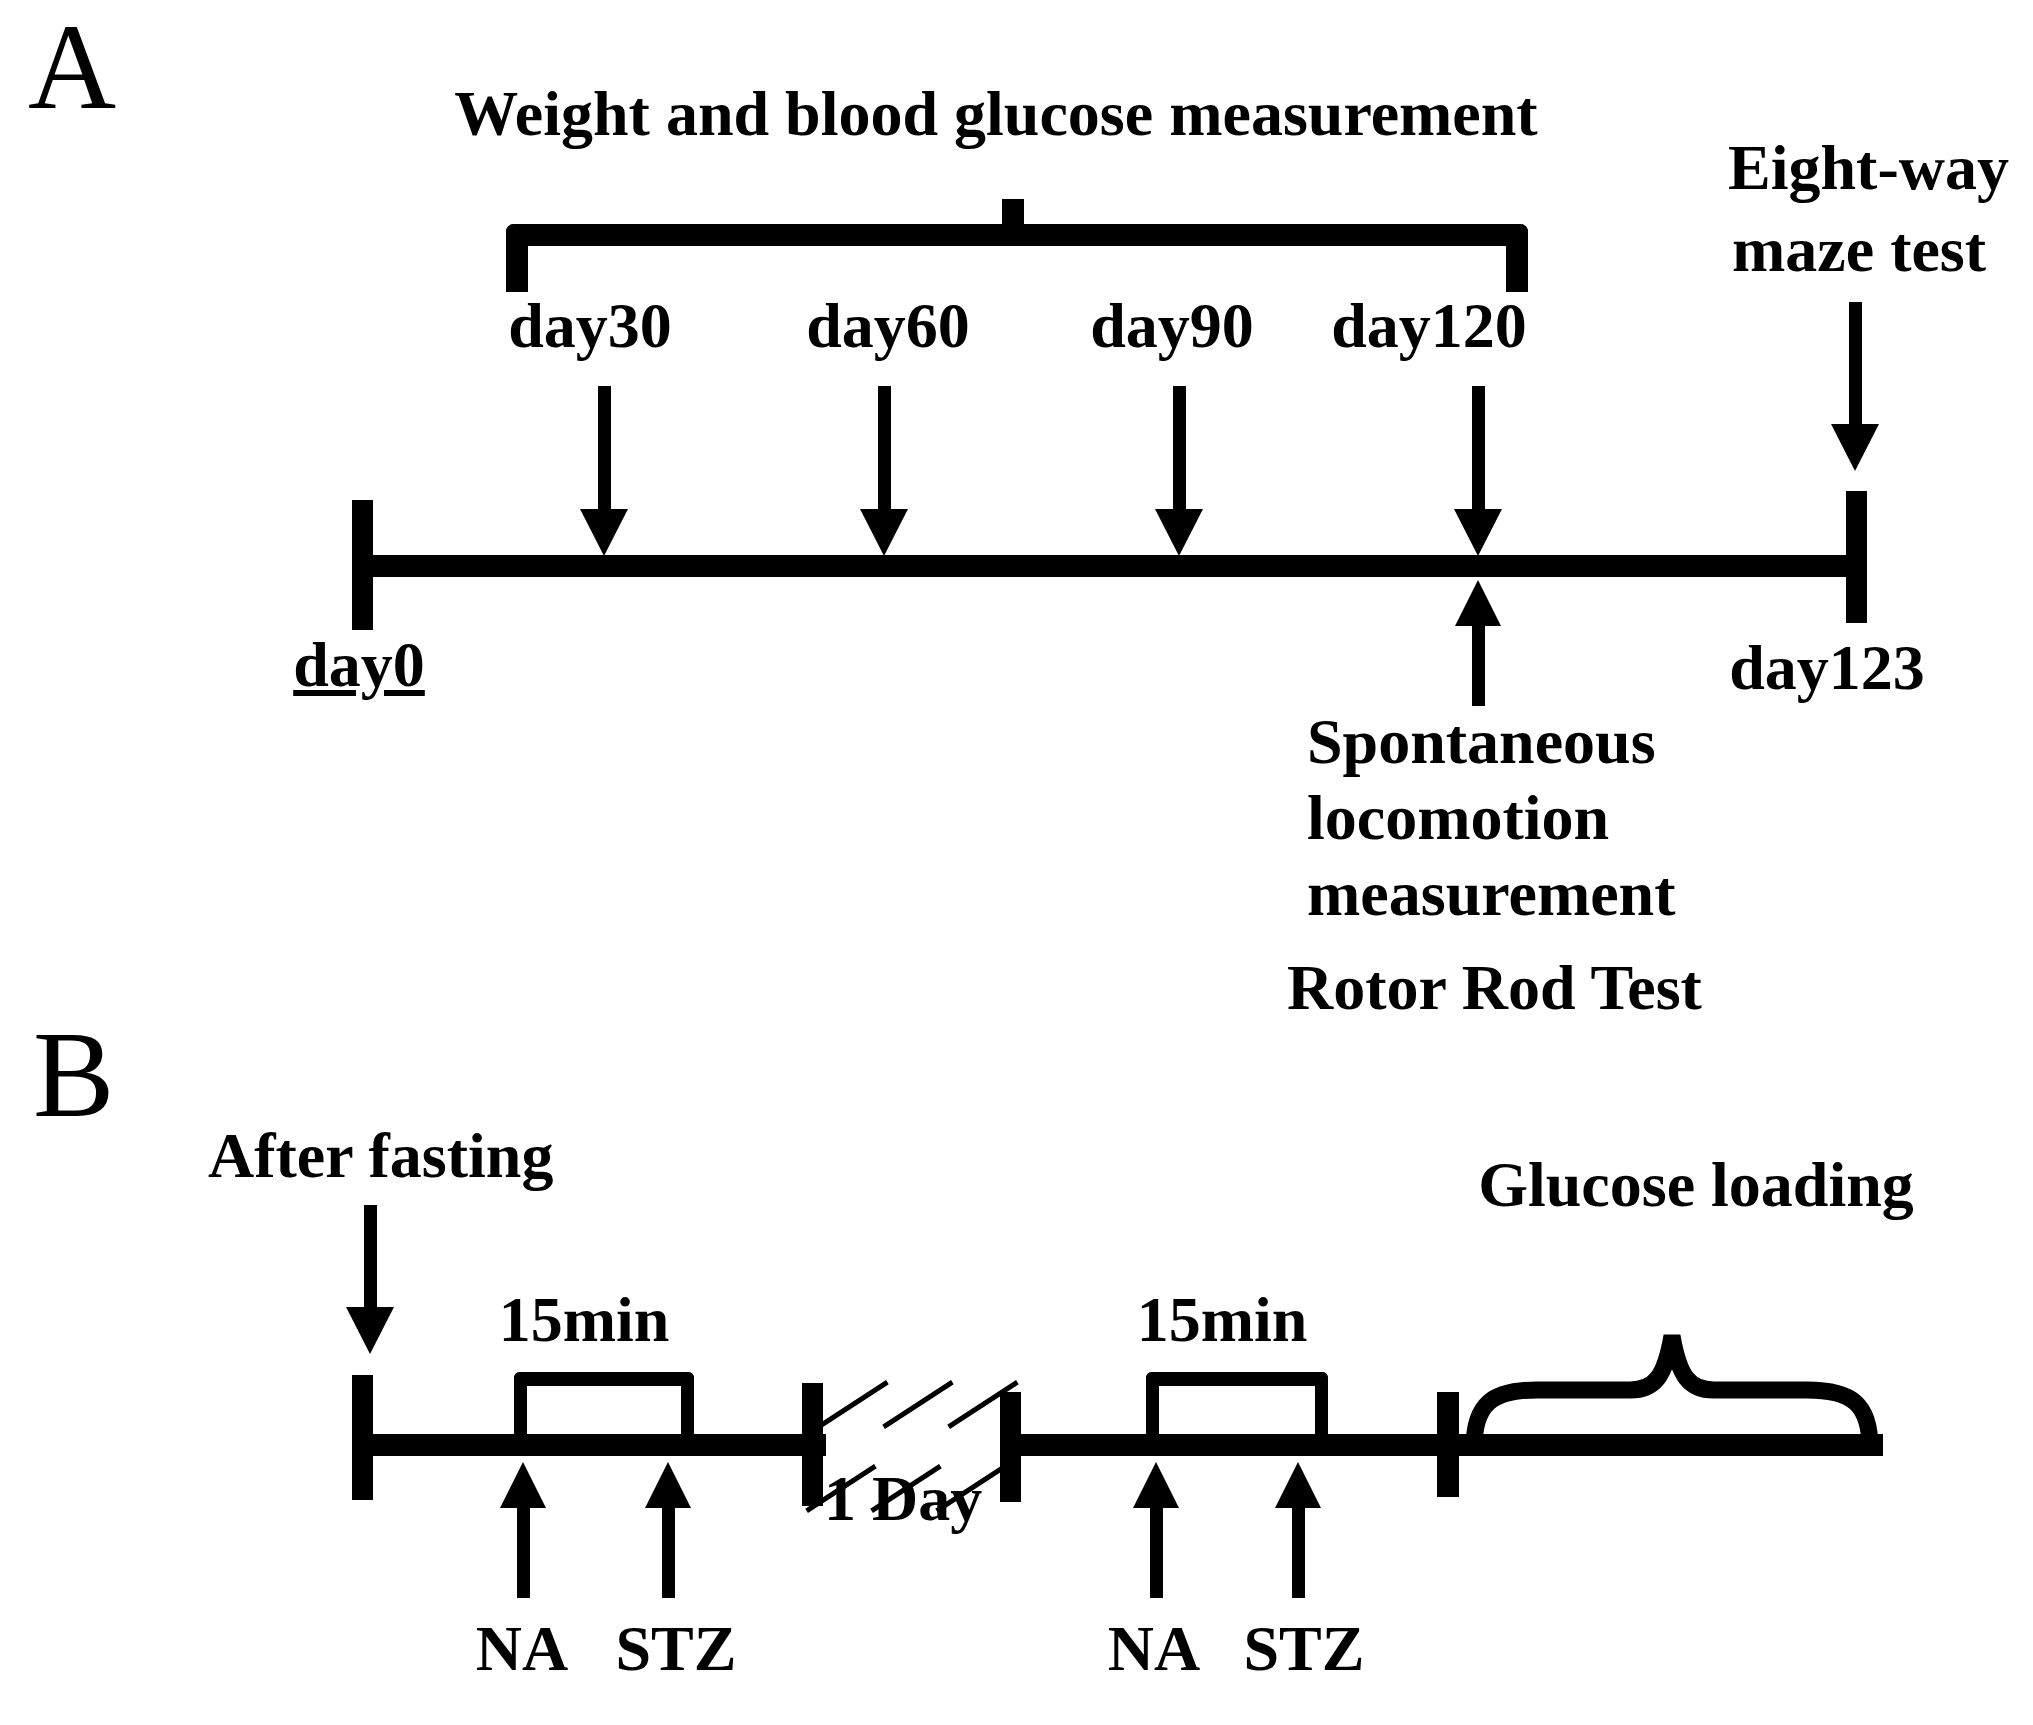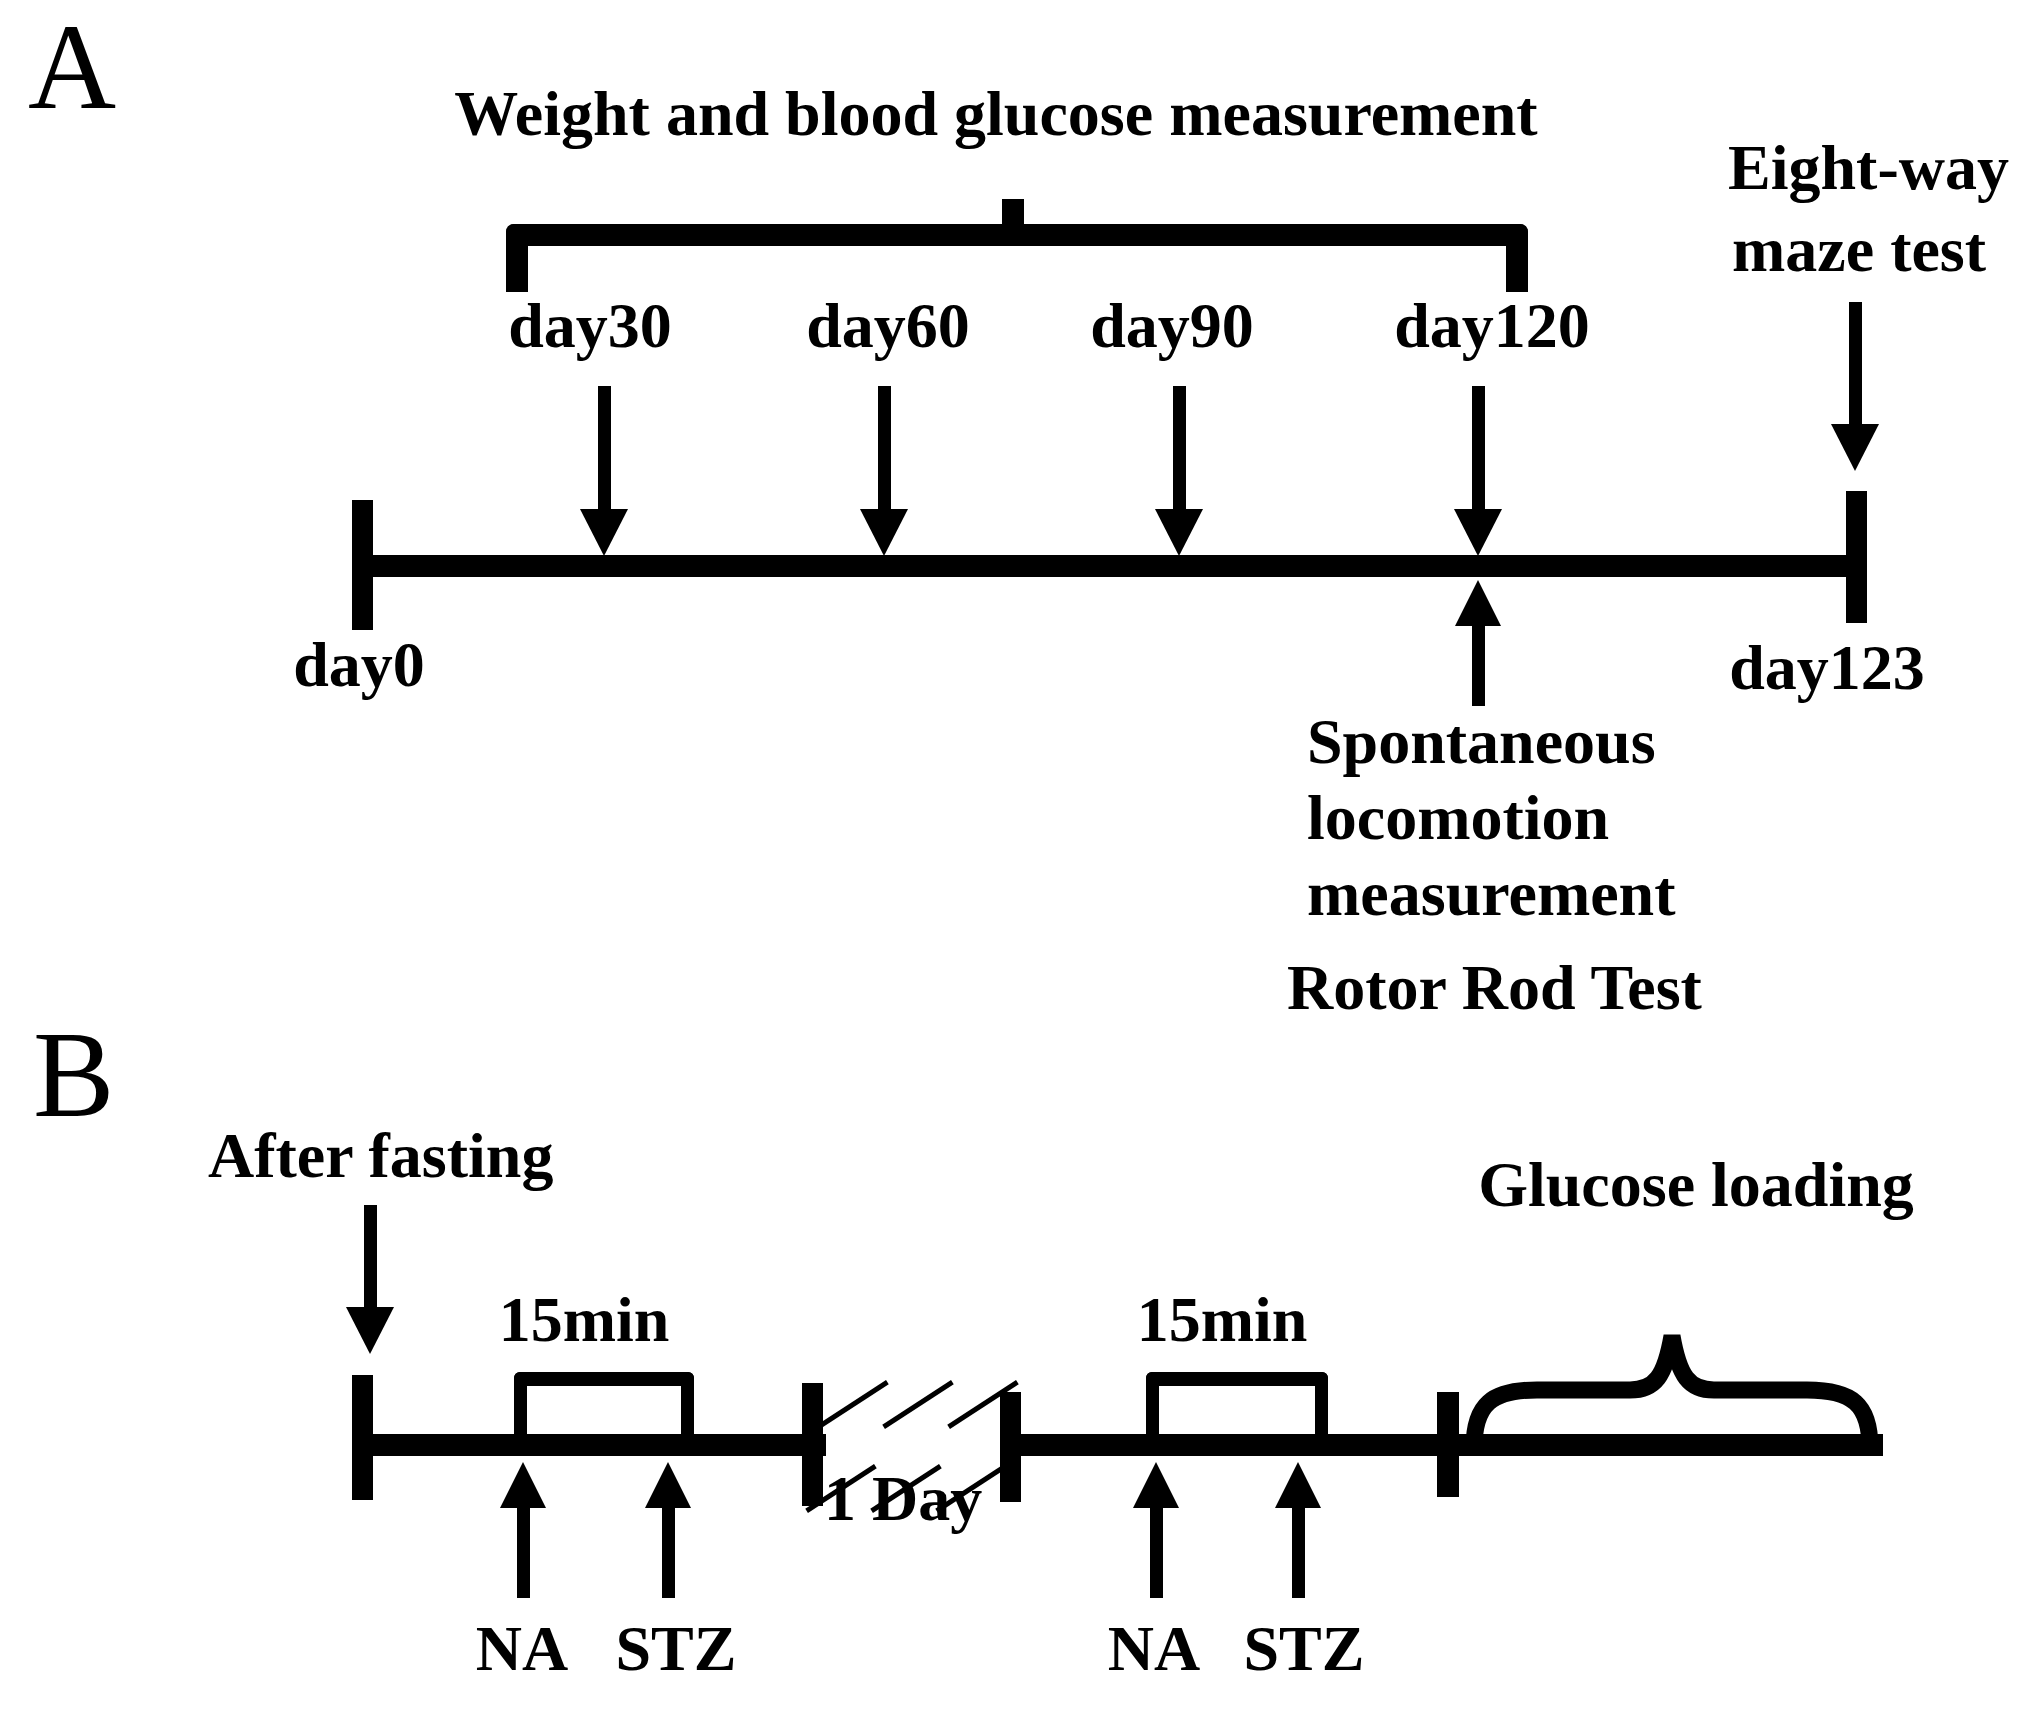--- a/index.html
+++ b/index.html
@@ -45,39 +45,39 @@
   <div class="t letter" style="left:28px; top:3px;">A</div>
 
   <div class="t f64 ctr" style="left:996px; top:80px;">Weight and blood glucose measurement</div>
 
   <div class="bracketA" style="left:506px; top:224px; width:978px; height:46px;"></div>
   <div class="bar" style="left:1002px; top:199px; width:22px; height:27px;"></div>
 
   <div class="t f64 ctr" style="left:590px;  top:292px;">day30</div>
   <div class="t f64 ctr" style="left:888px;  top:292px;">day60</div>
   <div class="t f64 ctr" style="left:1172px; top:292px;">day90</div>
-  <div class="t f64 ctr" style="left:1492px; top:292px;">day120</div>
+  <div class="t f64 ctr" style="left:1429px; top:292px;">day120</div>
 
   <div class="bar" style="left:598px; top:386px; width:13px; height:124px;"></div>
   <div class="head-down" style="left:580px; top:509px;"></div>
 
   <div class="bar" style="left:878px; top:386px; width:13px; height:124px;"></div>
   <div class="head-down" style="left:860px; top:509px;"></div>
 
   <div class="bar" style="left:1173px; top:386px; width:13px; height:124px;"></div>
   <div class="head-down" style="left:1155px; top:509px;"></div>
 
   <div class="bar" style="left:1472px; top:386px; width:13px; height:124px;"></div>
   <div class="head-down" style="left:1454px; top:509px;"></div>
 
   <div class="bar" style="left:352px; top:555px; width:1515px; height:22px;"></div>
   <div class="bar" style="left:352px;  top:500px; width:21px; height:130px;"></div>
   <div class="bar" style="left:1846px; top:491px; width:21px; height:132px;"></div>
 
-  <div class="t f64 ctr" style="left:359px; top:631px;">day0</div>
+  <div class="t f64 ctr" style="left:359px; top:631px;text-decoration:underline;">day0</div>
   <div class="t f64 ctr" style="left:1827px; top:634px;">day123</div>
 
   <div class="t f64" style="left:1728px; top:134px;">Eight-way</div>
   <div class="t f64" style="left:1732px; top:216px;">maze test</div>
   <div class="bar" style="left:1849px; top:302px; width:13px; height:124px;"></div>
   <div class="head-down" style="left:1831px; top:424px;"></div>
 
   <div class="head-up" style="left:1455px; top:580px;"></div>
   <div class="bar" style="left:1472px; top:624px; width:13px; height:82px;"></div>
 

